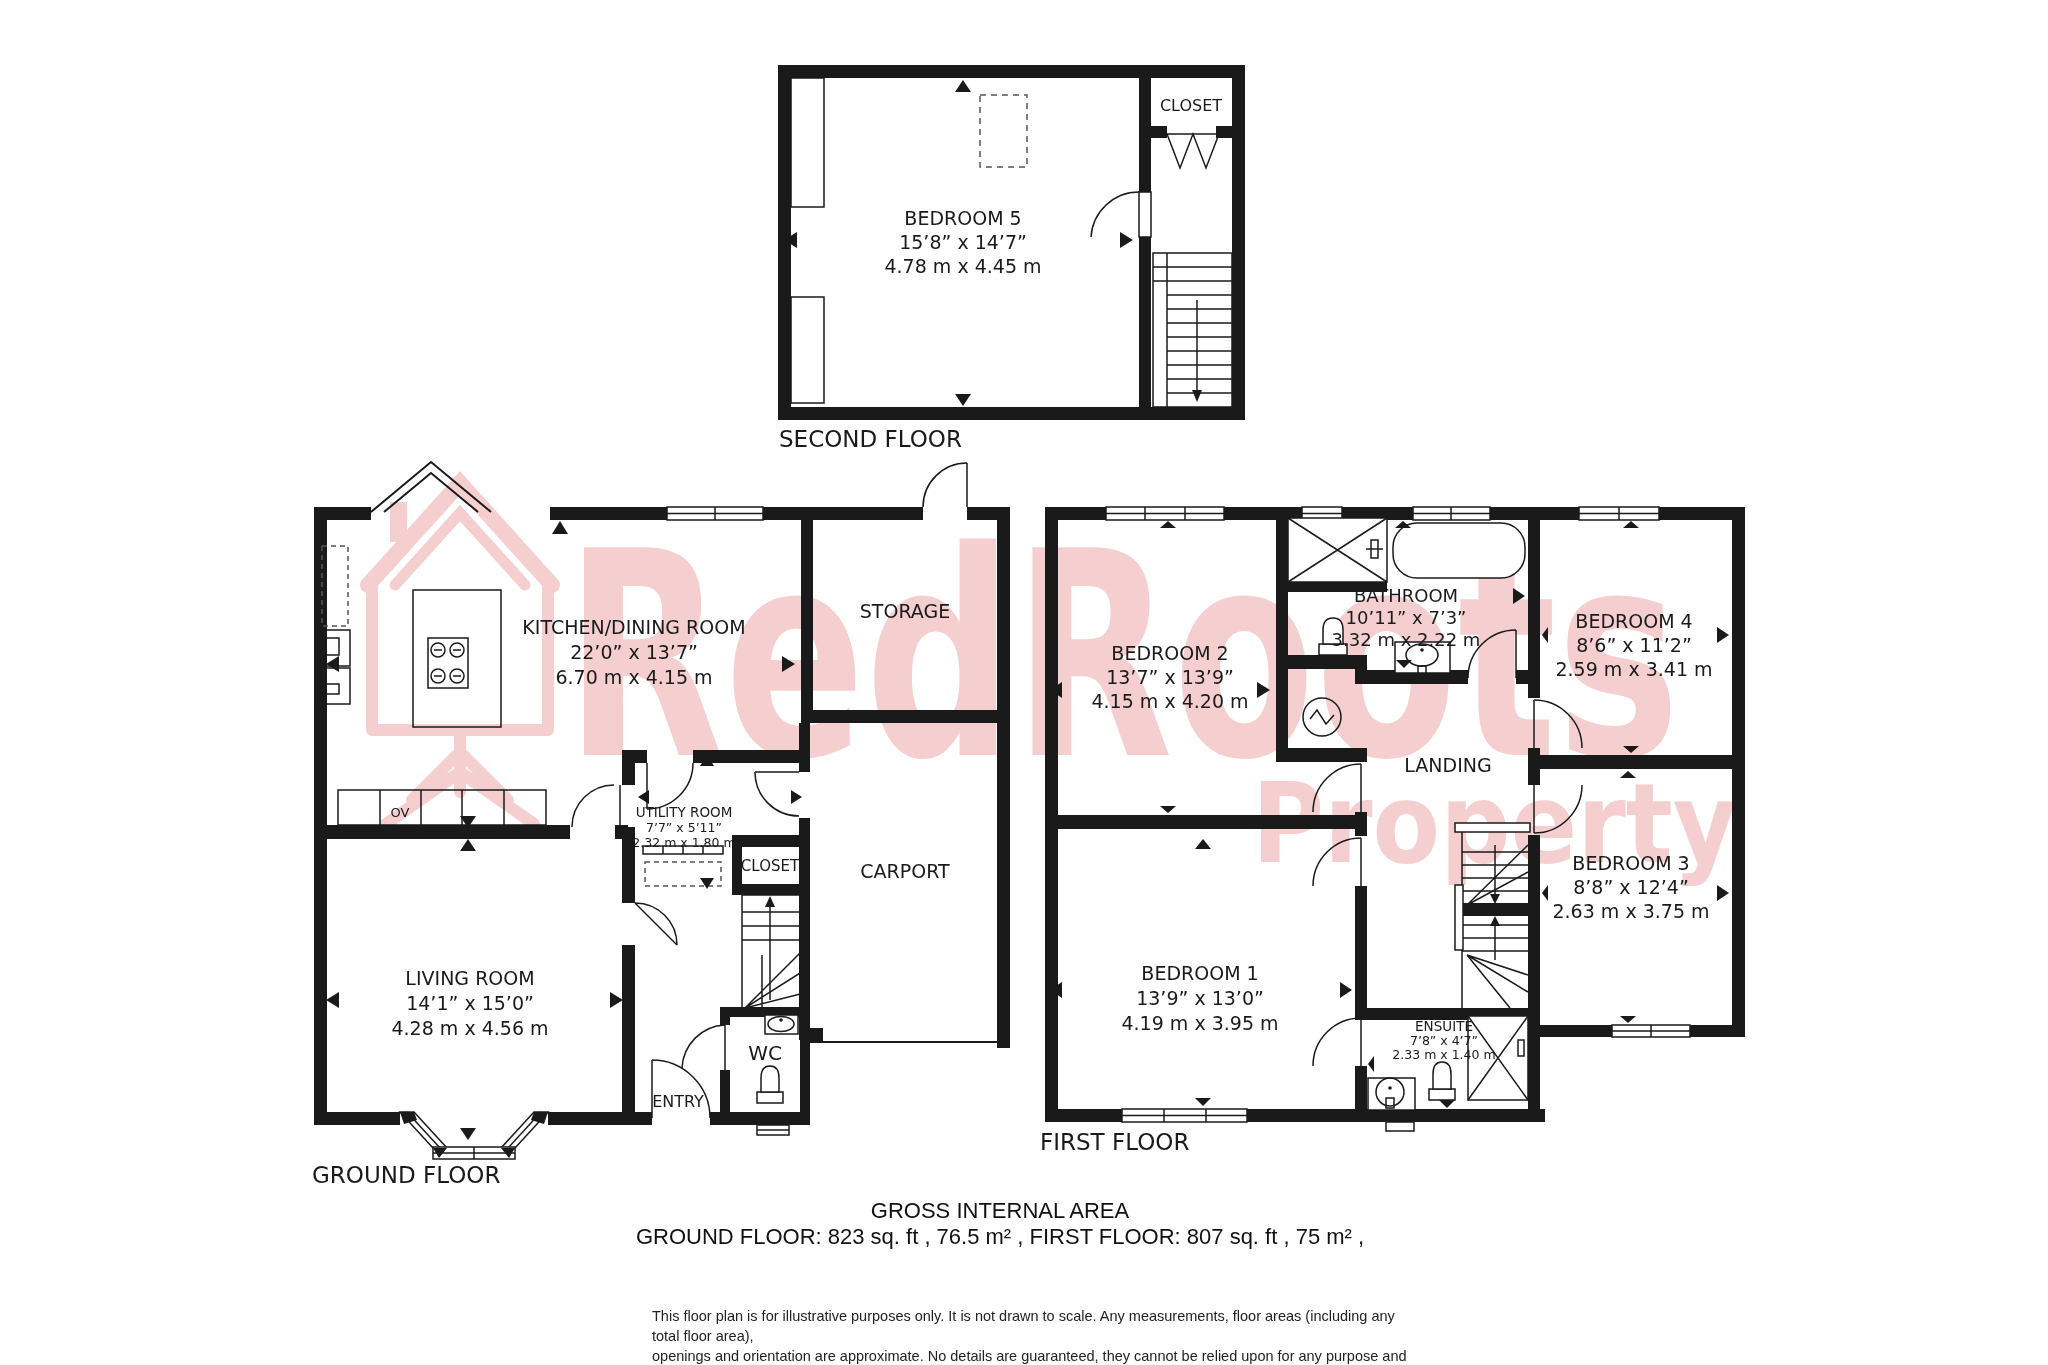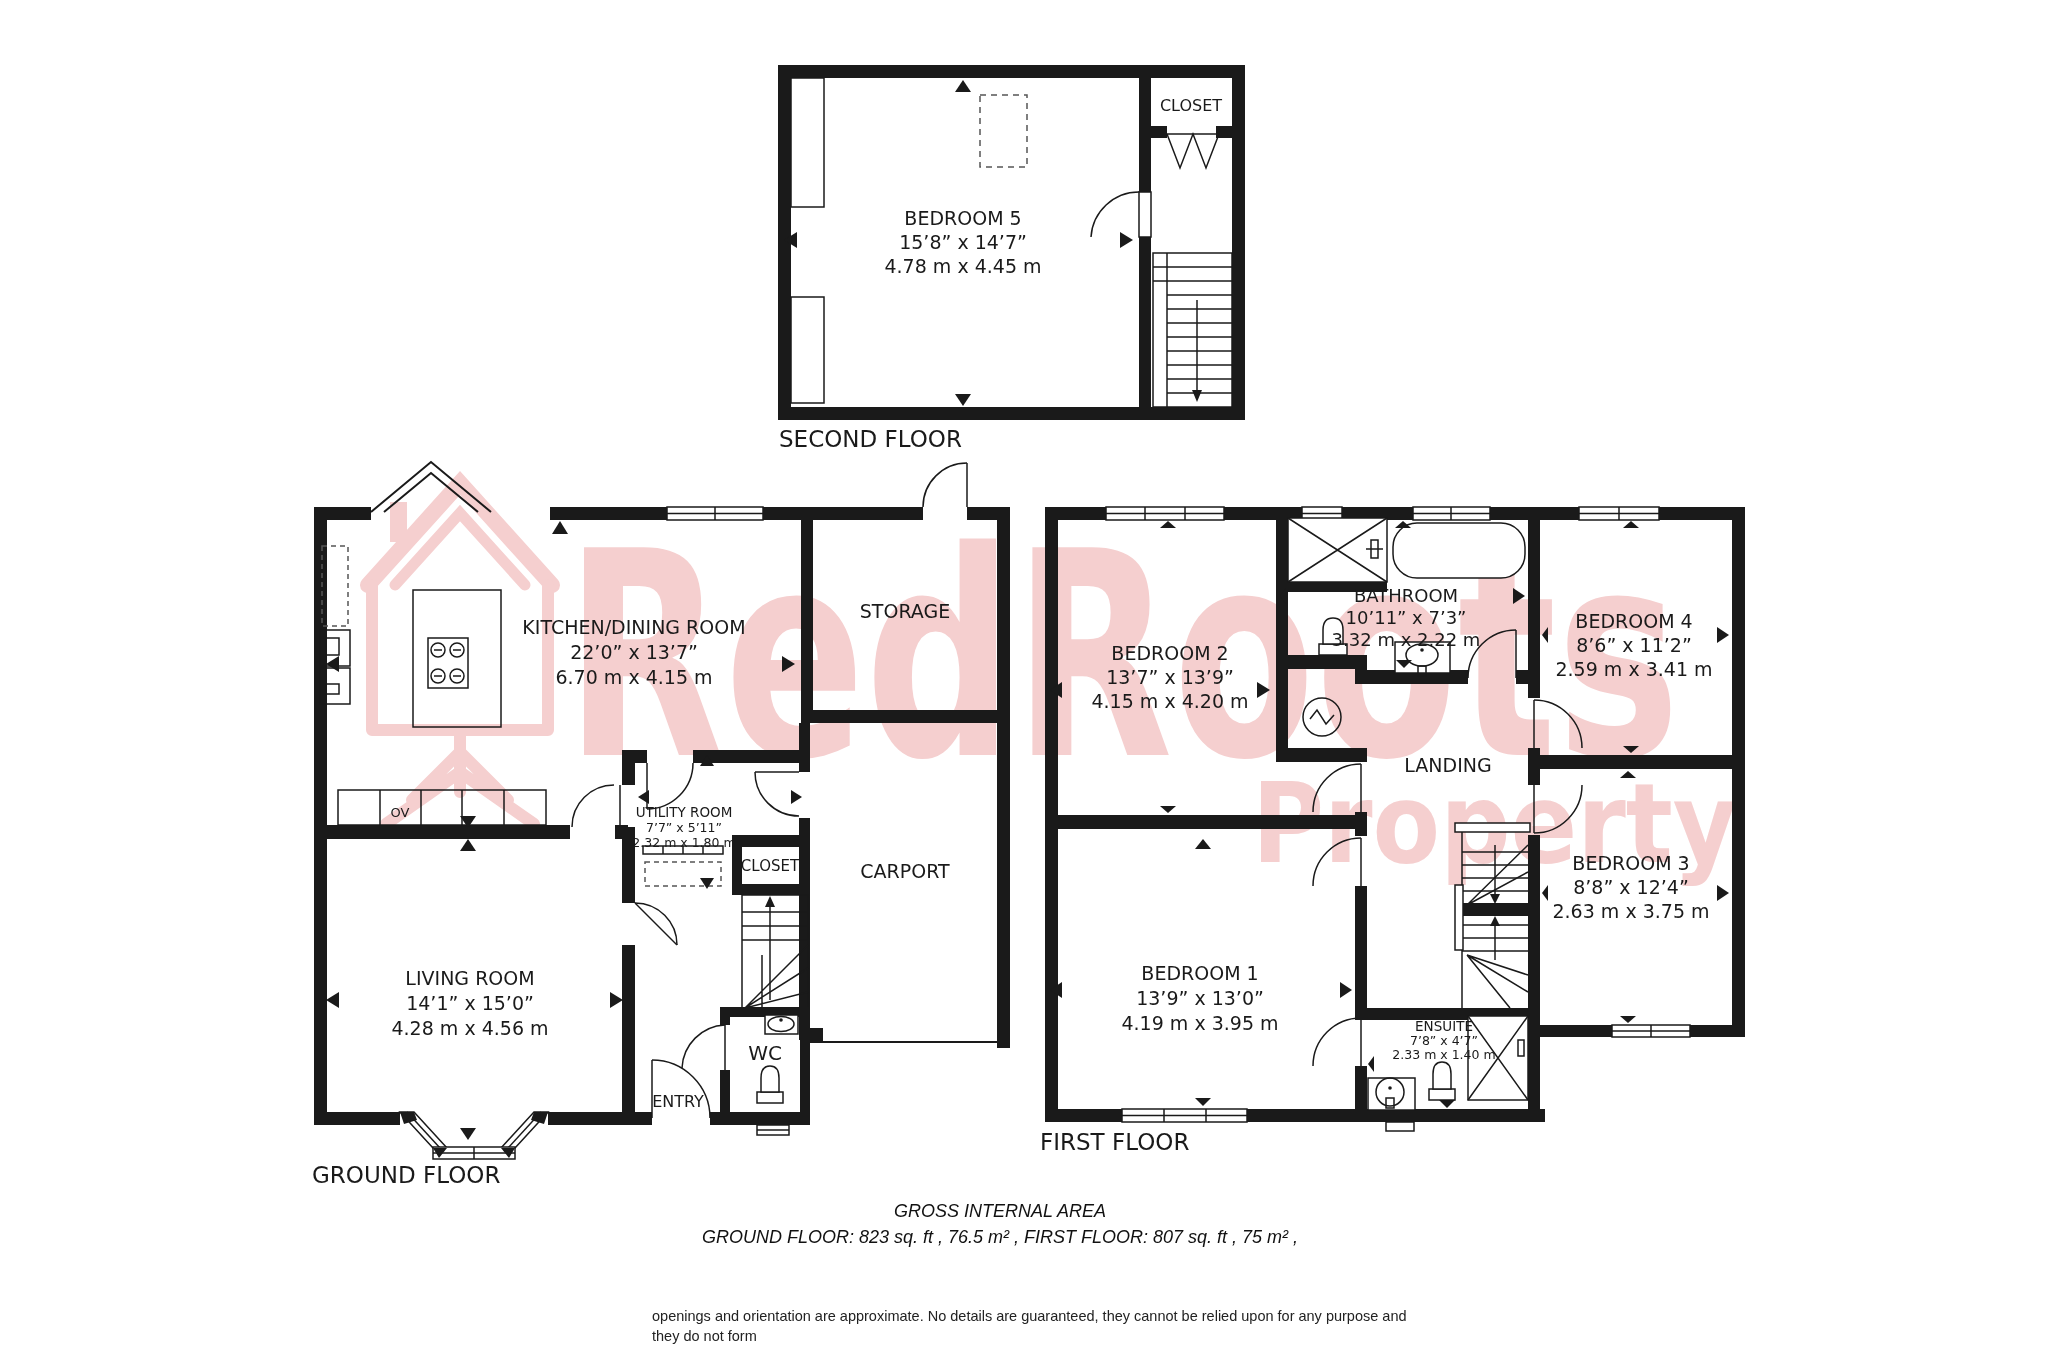--- a/index.html
+++ b/index.html
@@ -6,21 +6,21 @@
   .page{position:relative;width:2048px;height:1365px;background:#fff;overflow:hidden;
         font-family:"DejaVu Sans",sans-serif;}
   .page svg{position:absolute;left:0;top:0;}
   .plan-label{font-size:23px;fill:#1a1a1a;}
   .room-name{font-size:19px;fill:#1a1a1a;text-anchor:middle;}
   .room-dim{font-size:19px;fill:#1a1a1a;text-anchor:middle;}
   .room-name-sm{font-size:13.5px;fill:#1a1a1a;text-anchor:middle;}
   .room-dim-sm{font-size:12.5px;fill:#1a1a1a;text-anchor:middle;}
   .wm-text{fill:#f5cfcf;font-weight:bold;}
   .summary{position:absolute;left:0;top:1198px;width:2000px;text-align:center;
-           font-family:"Liberation Sans",sans-serif;font-size:18px;color:#111;line-height:26px;font-style:italic;}
+           font-family:"Liberation Sans",sans-serif;font-size:22px;color:#111;line-height:26px;}
   .disclaimer{position:absolute;left:652px;top:1306px;width:760px;
               font-family:"Liberation Sans",sans-serif;font-size:14.5px;color:#222;line-height:20px;}
   .thin{stroke:#1a1a1a;stroke-width:2;fill:none;}
   .thin15{stroke:#1a1a1a;stroke-width:1.5;fill:none;}
   .thinw{stroke:#1a1a1a;stroke-width:1.5;fill:#ffffff;}
   .wall{fill:#1a1a1a;}
   .arc{stroke:#1a1a1a;stroke-width:1.5;fill:none;}
 </style>
 </head>
 <body>
@@ -462,16 +462,17 @@
     <text class="room-dim-sm" x="1444" y="1059">2.33 m x 1.40 m</text>
     <text class="plan-label" x="1040" y="1150">FIRST FLOOR</text>
   </g>
 </svg>
 
   <div class="summary">
     <div>GROSS INTERNAL AREA</div>
     <div>GROUND FLOOR: 823 sq. ft , 76.5 m² , FIRST FLOOR: 807 sq. ft , 75 m² ,</div>
   </div>
   <div class="disclaimer">
+    <div>This floor plan is for illustrative purposes only. It is not drawn to scale. Any measurements, floor areas (including any total floor area),</div>
     <div>openings and orientation are approximate. No details are guaranteed, they cannot be relied upon for any purpose and they do not form</div>
 
   </div>
 </div>
 
 </body></html>

